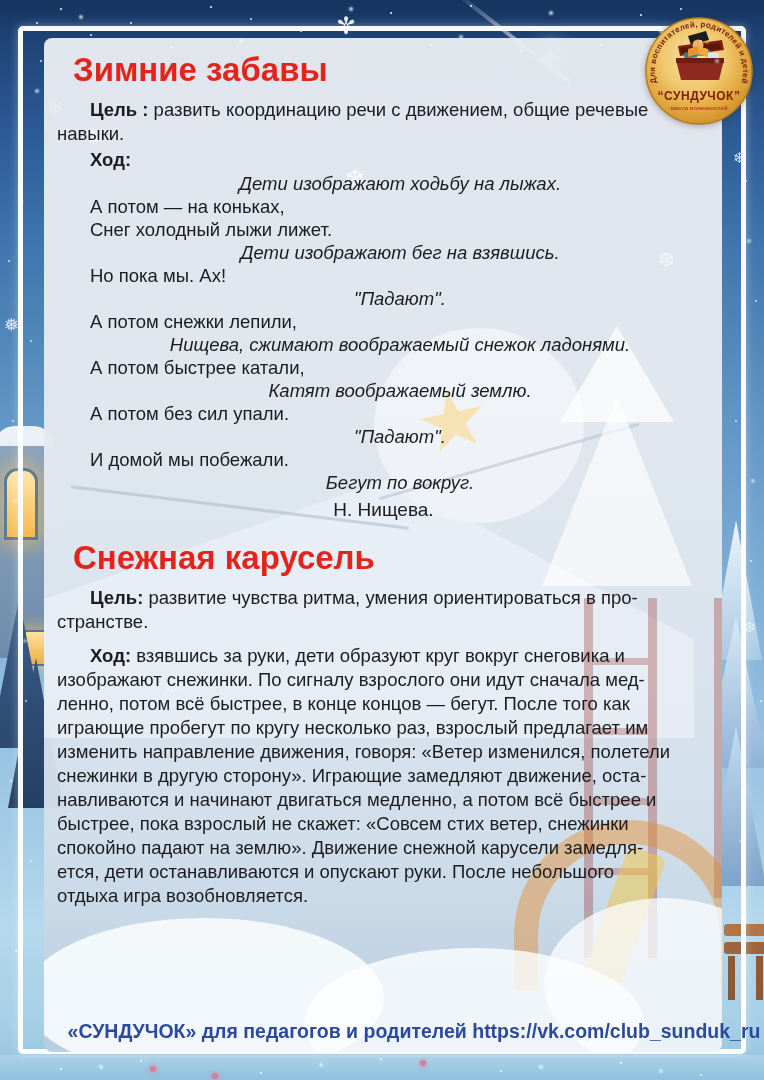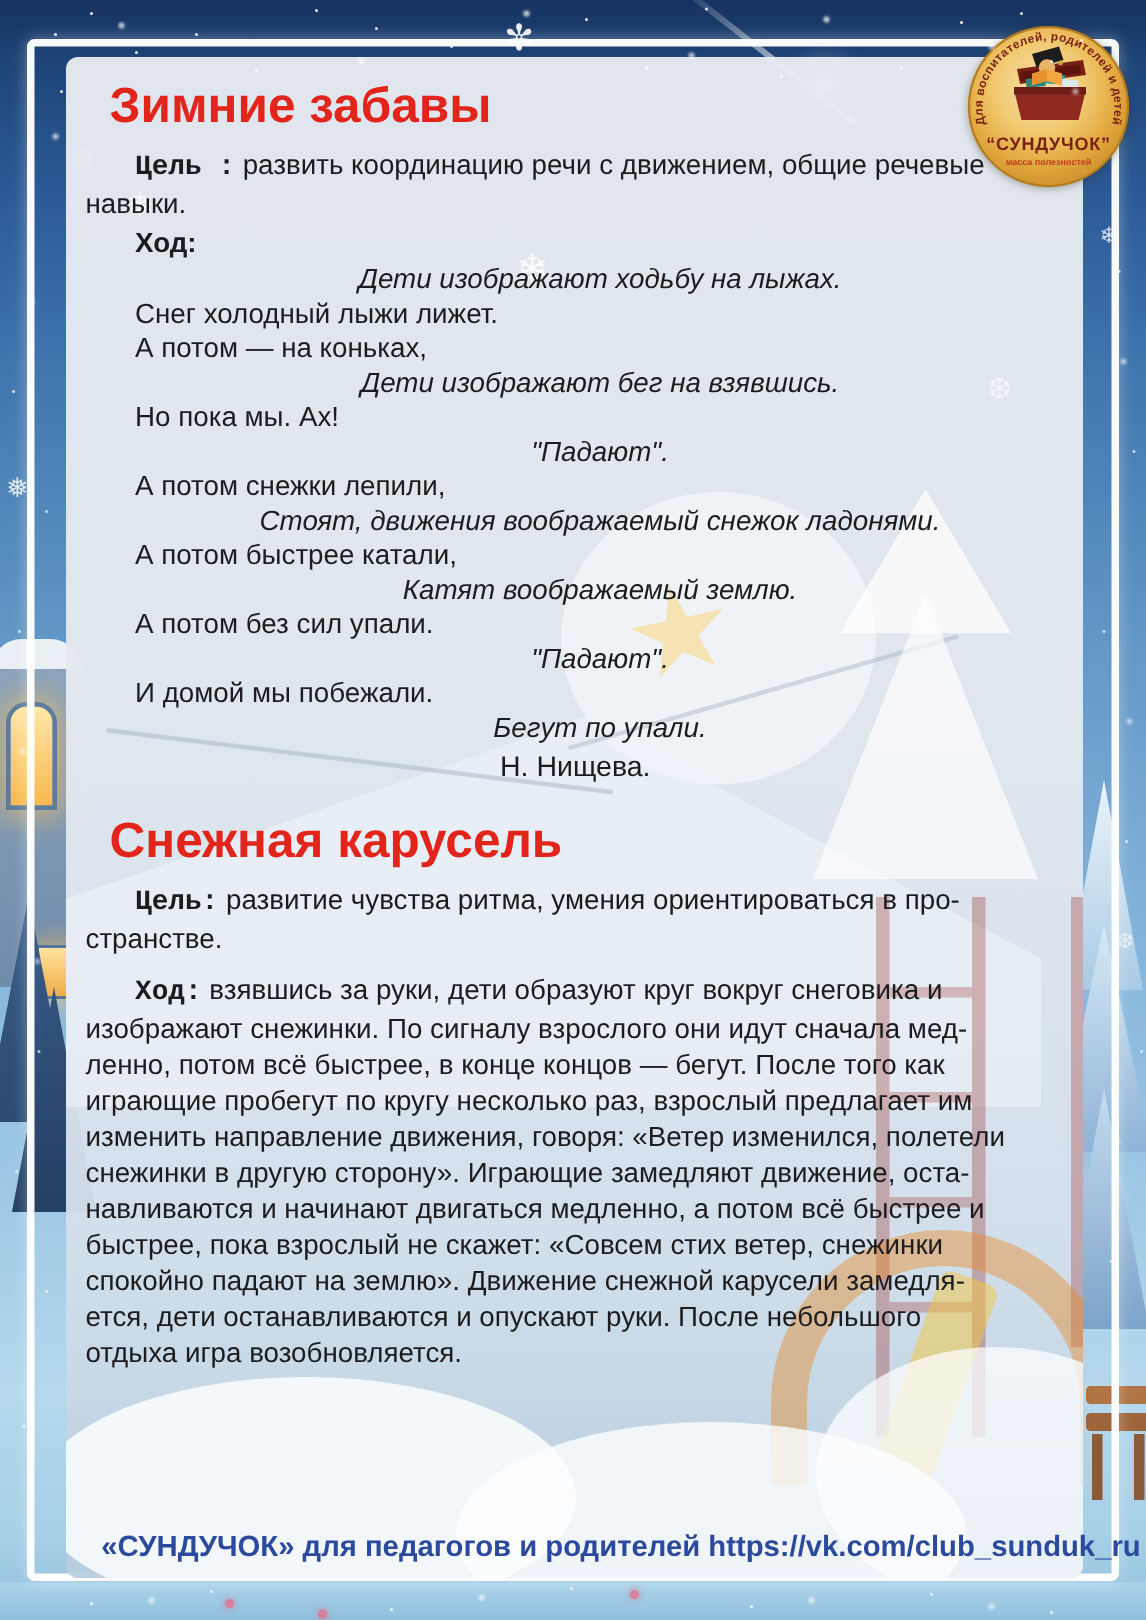--- a/index.html
+++ b/index.html
@@ -61,21 +61,21 @@
   .g-posts .r{position:absolute;left:9px;width:55px;height:7px;background:#a8423a;}
   .g-slide-arch{left:470px;top:782px;width:230px;height:170px;border:24px solid rgba(230,140,45,.45);border-bottom:none;
     border-radius:115px 115px 0 0;box-sizing:border-box;}
   .g-slide-band{left:560px;top:810px;width:40px;height:140px;background:rgba(244,197,63,.5);transform:rotate(20deg);border-radius:8px;}
   .g-mound-b{border-radius:50%;}
   .flake{position:absolute;color:#fff;pointer-events:none;line-height:1;}
   
   .content{position:absolute;left:13px;right:12px;top:8px;z-index:2;color:#1c1c1e;}
   .title{font-size:33px;line-height:36px;font-weight:bold;color:#e3241b;margin:6px 0 0 16px;letter-spacing:0;}
   .para{font-size:18.5px;line-height:24px;margin:10px 0 0 0;text-indent:33px;}
-  .para b{font-weight:bold;font-family:Liberation Mono, monospace;}
+  .para b{font-weight:bold;}
   .pre{white-space:pre-line;}
   .lead-line{font-size:18.5px;line-height:24px;font-weight:bold;margin:2px 0 0 33px;}
   .poem{margin:0 0 0 33px;font-size:18.5px;line-height:23px;}
   .poem .it{font-style:italic;text-align:center;}
   .author{font-size:19px;line-height:24px;text-align:center;margin:4px 0 0 0;}
   .h2m{margin-top:18px;}
   
   .footer{position:absolute;left:44px;width:740px;top:1020px;z-index:7;text-align:center;white-space:nowrap;
     font-size:19.5px;font-weight:bold;color:#2b4a9e;}
   
@@ -178,33 +178,33 @@
     <div class="content">
       <h1 class="title">Зимние забавы</h1>
 
       <p class="para"><b>Цель :</b> <span class="pre">развить координацию речи с движением, общие речевые
 навыки.</span></p>
 
       <div class="lead-line">Ход:</div>
 
       <div class="poem">
         <div class="it">Дети изображают ходьбу на лыжах.</div>
+        <div>А потом — на коньках,</div>
         <div>Снег холодный лыжи лижет.</div>
-        <div>А потом — на коньках,</div>
         <div class="it">Дети изображают бег на взявшись.</div>
         <div>Но пока мы. Ах!</div>
         <div class="it">"Падают".</div>
         <div>А потом снежки лепили,</div>
-        <div class="it">Стоят, движения воображаемый снежок ладонями.</div>
+        <div class="it">Нищева, сжимают воображаемый снежок ладонями.</div>
         <div>А потом быстрее катали,</div>
         <div class="it">Катят воображаемый землю.</div>
         <div>А потом без сил упали.</div>
         <div class="it">"Падают".</div>
         <div>И домой мы побежали.</div>
-        <div class="it">Бегут по упали.</div>
+        <div class="it">Бегут по вокруг.</div>
       </div>
 
       <div class="author">Н. Нищева.</div>
 
       <h1 class="title h2m">Снежная карусель</h1>
 
       <p class="para"><b>Цель:</b> <span class="pre">развитие чувства ритма, умения ориентироваться в про-
 странстве.</span></p>
 
       <p class="para"><b>Ход:</b> <span class="pre">взявшись за руки, дети образуют круг вокруг снеговика и

